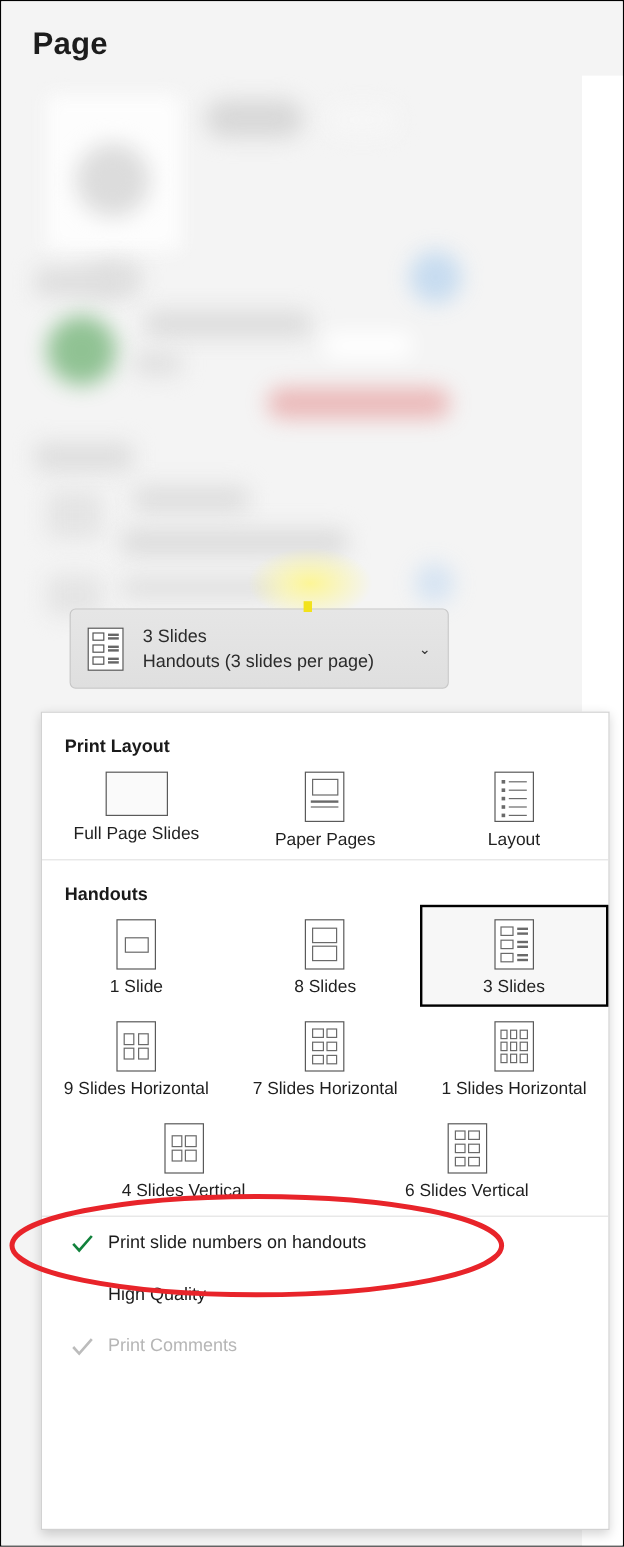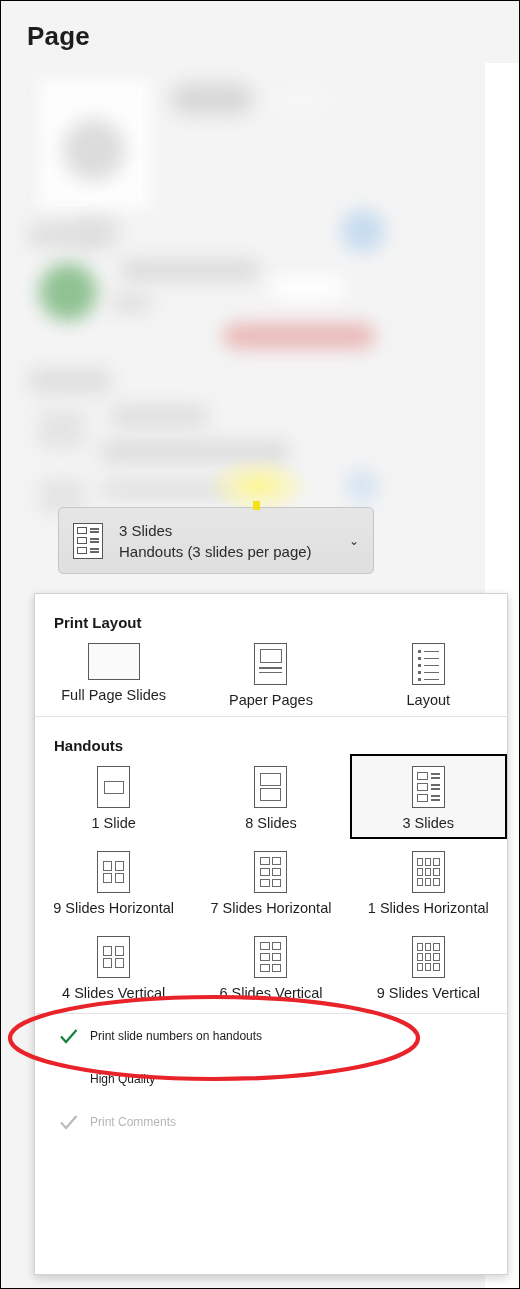--- a/index.html
+++ b/index.html
@@ -136,21 +136,21 @@
   
   .opt {
     display: flex; align-items: center; gap: 14px;
     height: 43px; padding-left: 55px; position: relative;
   }
   .opt .check {
     position: absolute; left: 24px; top: 50%; transform: translateY(-50%);
     width: 19px; height: 19px;
   }
   .opt .check svg { display: block; }
-  .opt-label { font-size: 12px; color: #1c1c1c; }
+  .opt-label { font-size: 15px; color: #1c1c1c; }
   .opt.disabled .opt-label { color: #b6b6b6; }
   .u { text-decoration: underline; }
 
   
   .annot {
     position: absolute; left: 6px; top: 993px; width: 414px; height: 88px;
     pointer-events: none;
   }
   .annot ellipse { fill: none; stroke: #e8242a; stroke-width: 4.2; }
 </style>
@@ -381,36 +381,20 @@
             <b></b>
               <b></b>
               <b></b>
               <b></b>
               <b></b>
               <b></b>
           </span>
         </span>
         <span class="gal-label">6 Slides Vertical</span>
       </div>
-      <div class="gal-item">
-        <span class="ic ic-page">
-          <span class="grid-ic" style="grid-template-columns:1fr 1fr 1fr;grid-template-rows:1fr 1fr 1fr;padding:6px 4px;gap:2px;">
-            <b></b>
-              <b></b>
-              <b></b>
-              <b></b>
-              <b></b>
-              <b></b>
-              <b></b>
-              <b></b>
-              <b></b>
-          </span>
-        </span>
-        <span class="gal-label">9 Slides Vertical</span>
-      </div>
     </div>
 
     <div class="sep" style="margin-top:4px;"></div>
 
     <div class="opt">
       <span class="check">
         <svg width="19" height="19" viewBox="0 0 19 19">
             <path d="M2 10 L7 15.5 L17.5 3.5" fill="none" stroke="#12823c" stroke-width="2.2"></path>
           </svg>
       </span>

